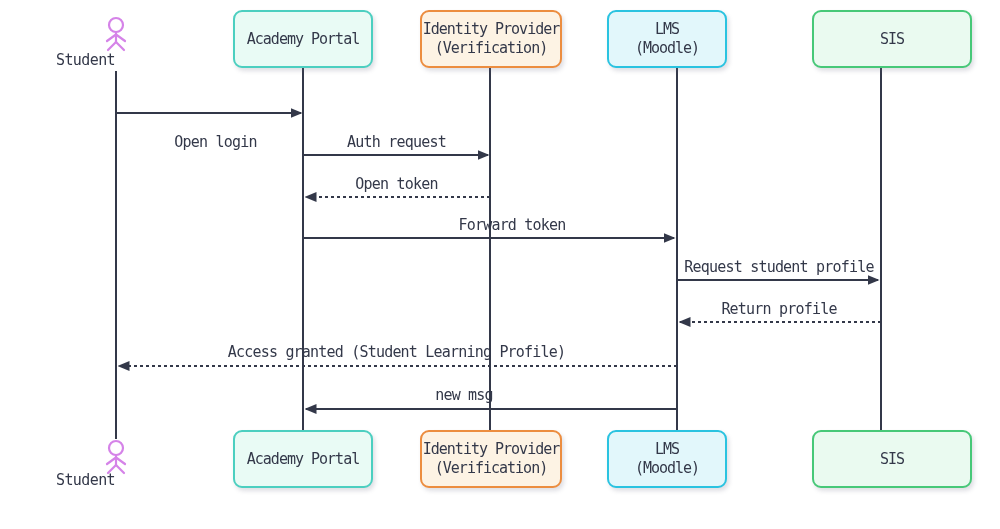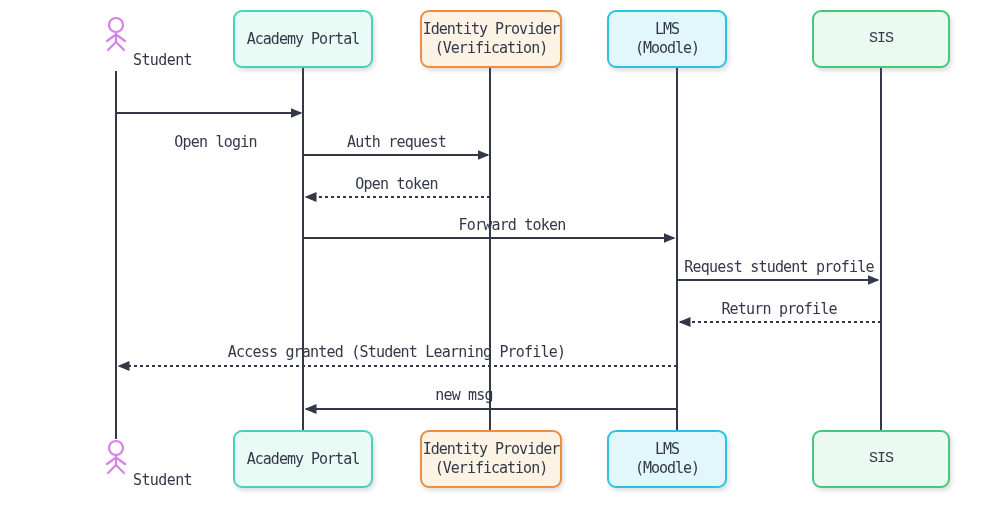--- a/index.html
+++ b/index.html
@@ -37,24 +37,24 @@
     text-align: center;
     font-size: 15px; letter-spacing: -1px; line-height: 1.25;
     white-space: pre-line;
     box-shadow: 2px 3px 4px rgba(110,110,130,0.22);
   }
   .top    { top: 10px; }
   .bottom { top: 430px; }
   .b-portal { left: 233px; width: 140px; background: var(--portal_fill); border-color: var(--portal_border); }
   .b-idp    { left: 420px; width: 142px; background: var(--idp_fill);    border-color: var(--idp_border); }
   .b-lms    { left: 607px; width: 120px; background: var(--lms_fill);    border-color: var(--lms_border); align-items: center; }
-  .b-sis    { left: 812px; width: 138px; background: var(--sis_fill);    border-color: var(--sis_border); font-family: Liberation Mono, monospace; }
+  .b-sis    { left: 812px; width: 160px; background: var(--sis_fill);    border-color: var(--sis_border); }
   .actor-label {
-    position: absolute; left: 72px; width: 120px;
-    text-align: right; font-size: 15px; letter-spacing: -0.6px; height: 18px;
+    position: absolute; left: 56px; width: 120px;
+    text-align: left; font-size: 15px; letter-spacing: -0.6px; height: 18px;
   }
   .msg-label {
     position: absolute; text-align: center;
     font-size: 15px; letter-spacing: -0.8px; height: 19px;
   }
   .ml-1 { left: 116px; width: 199px; top: 90px; margin-top: 43px;  }
   .ml-2 { left: 303px; width: 187px; top: 133px; }
   .ml-3 { left: 303px; width: 187px; top: 175px; }
   .ml-4 { left: 303px; width: 374px; top: 216px; padding-left: 22px; }
   .ml-5 { left: 677px; width: 204px; top: 258px; }

